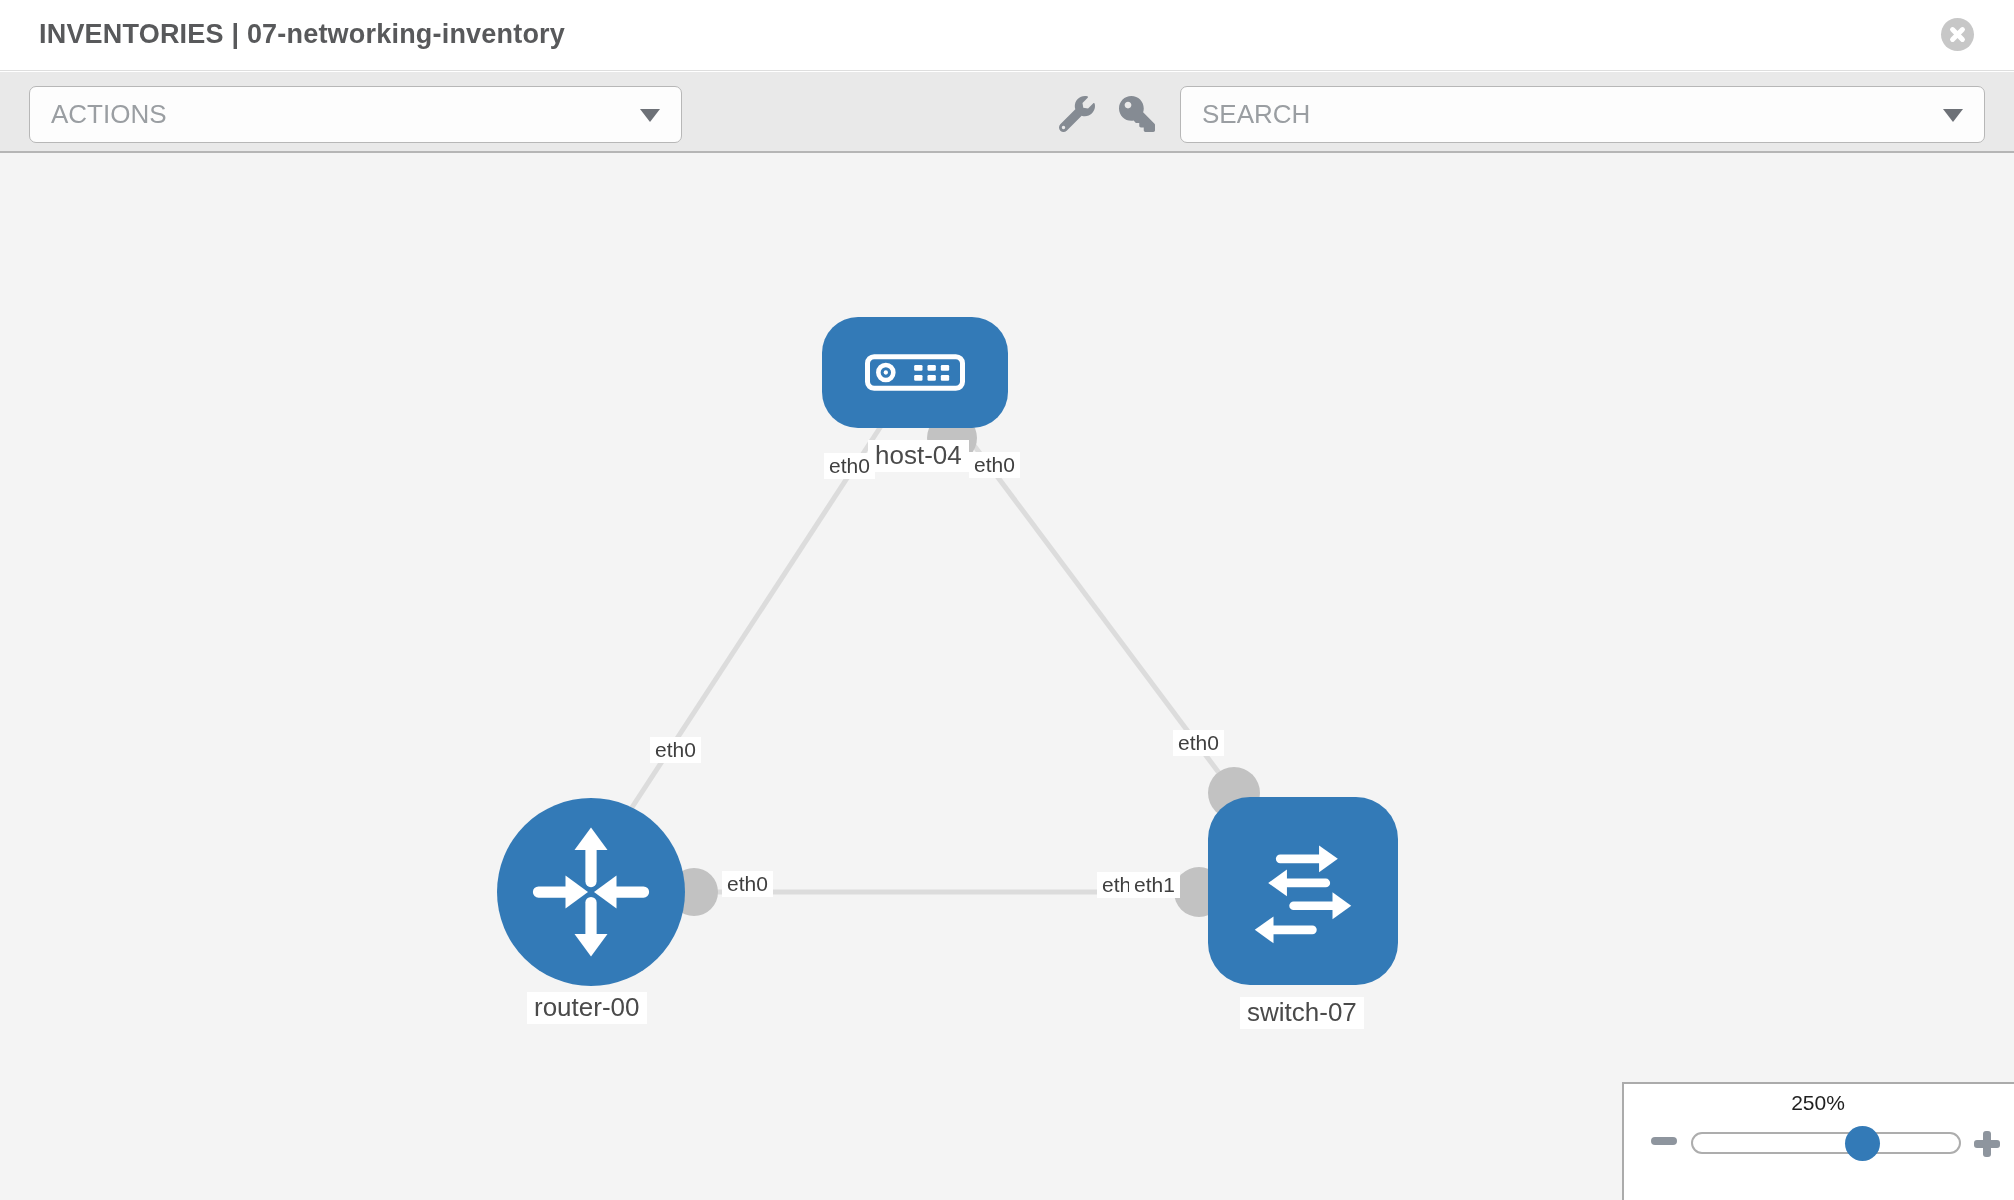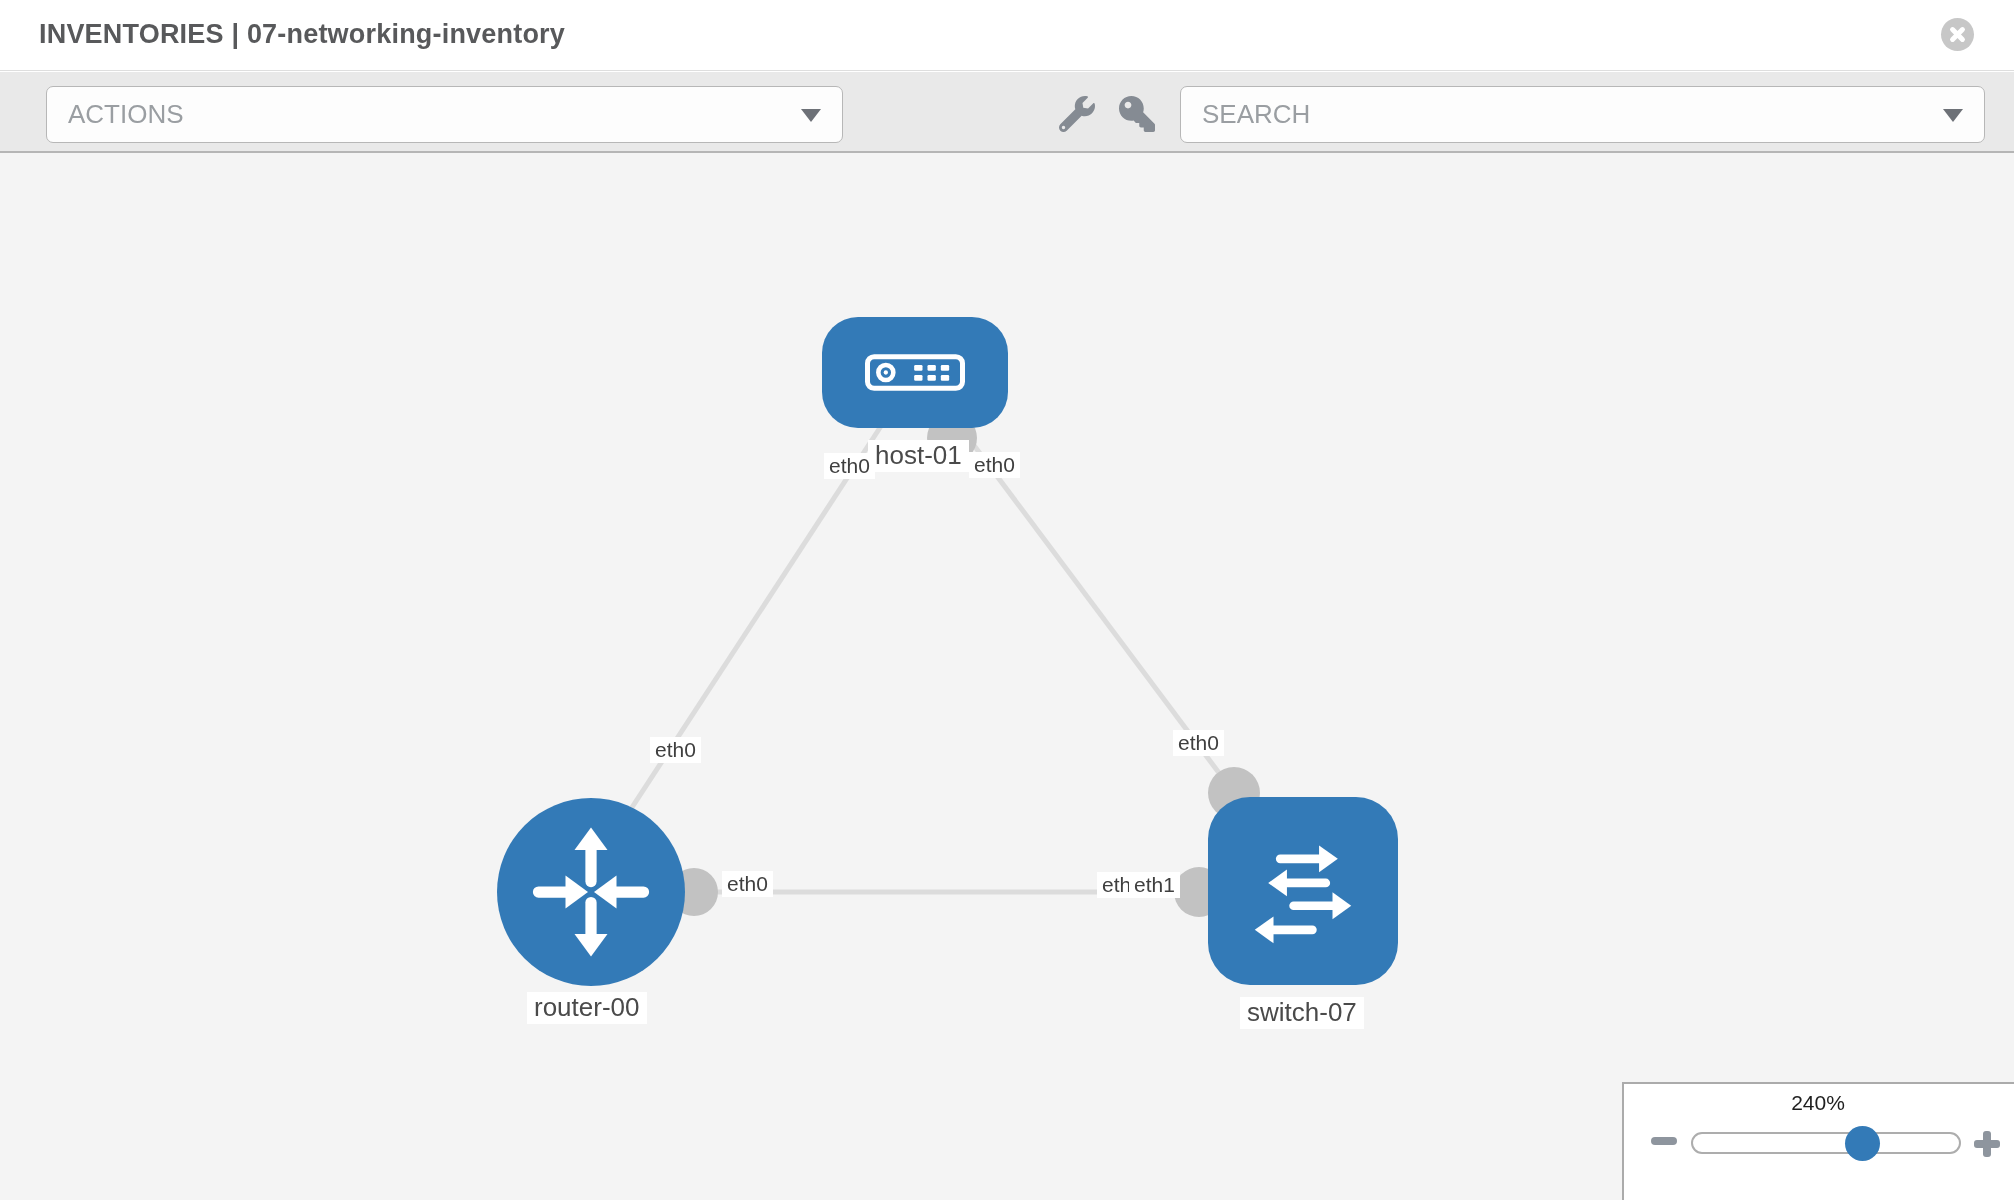--- a/index.html
+++ b/index.html
@@ -21,21 +21,21 @@
   .xbar.a { transform:rotate(45deg); }
   .xbar.b { transform:rotate(-45deg); }
 
   
   .toolbar { position:absolute; left:0; top:72px; width:2014px; height:81px;
              background:#e9e9e9; border-bottom:2px solid #b5b5b5; }
   .combo { position:absolute; top:14px; height:57px; background:#fdfdfd;
            border:1px solid #b7b7b7; border-radius:7px;
            display:flex; align-items:center; padding:0 21px;
            font-size:26px; color:#9a9ea2; cursor:pointer; }
-  .combo-actions { left:46px;  width:797px; }
+  .combo-actions { left:29px;  width:653px; }
   .combo-search  { left:1180px; width:805px; }
   .caret { position:absolute; right:21px; top:50%; margin-top:-6px; width:0; height:0;
            border-left:10px solid transparent; border-right:10px solid transparent;
            border-top:13px solid #6d7177; }
   .tool-icon { position:absolute; top:24px; width:36px; height:36px; fill:#858b93; cursor:pointer; }
   .tool-icon.wrench { left:1059px; }
   .tool-icon.key    { left:1119px; transform:scaleX(-1); }
 
   
   .canvas { position:absolute; left:0; top:153px; width:2014px; height:1047px; background:#f4f4f4; }
@@ -150,35 +150,35 @@
         <polygon points="48,88 76,68 76,108" stroke="none"></polygon>
         <line x1="86" y1="122" x2="148" y2="122"></line>
         <polygon points="172,122 144,102 144,142" stroke="none"></polygon>
         <line x1="114" y1="158" x2="52" y2="158"></line>
         <polygon points="28,158 56,138 56,178" stroke="none"></polygon>
       </g>
     </svg>
   </div>
 
   <div id="label-layer">
-      <div class="net-label node-kind" style="left: 868px; top: 287px;">host-01</div>
+      <div class="net-label node-kind" style="left: 868px; top: 287px;">host-04</div>
       <div class="net-label node-kind" style="left: 527px; top: 839px;">router-00</div>
       <div class="net-label node-kind" style="left: 1240px; top: 844px;">switch-07</div>
       <div class="net-label iface-kind" style="left: 824px; top: 300px;">eth0</div>
       <div class="net-label iface-kind" style="left: 969px; top: 299px;">eth0</div>
       <div class="net-label iface-kind" style="left: 650px; top: 584px;">eth0</div>
       <div class="net-label iface-kind" style="left: 1173px; top: 577px;">eth0</div>
       <div class="net-label iface-kind" style="left: 722px; top: 718px;">eth0</div>
       <div class="net-label iface-kind" style="left: 1097px; top: 719px; z-index: 3;">eth0</div>
       <div class="net-label iface-kind" style="left: 1129px; top: 719px; z-index: 4; text-align: right;">eth1</div>
     </div>
 </div>
 
 <div class="zoom-panel">
-  <div class="zoom-value">240%</div>
+  <div class="zoom-value">250%</div>
   <div class="zoom-minus">
     <span></span>
   </div>
   <div class="zoom-track"></div>
   <div class="zoom-thumb" id="zoom-thumb" style="left: 221.18px;"></div>
   <div class="zoom-plus">
     <span class="pbar h"></span>
     <span class="pbar v"></span>
   </div>
 </div>

